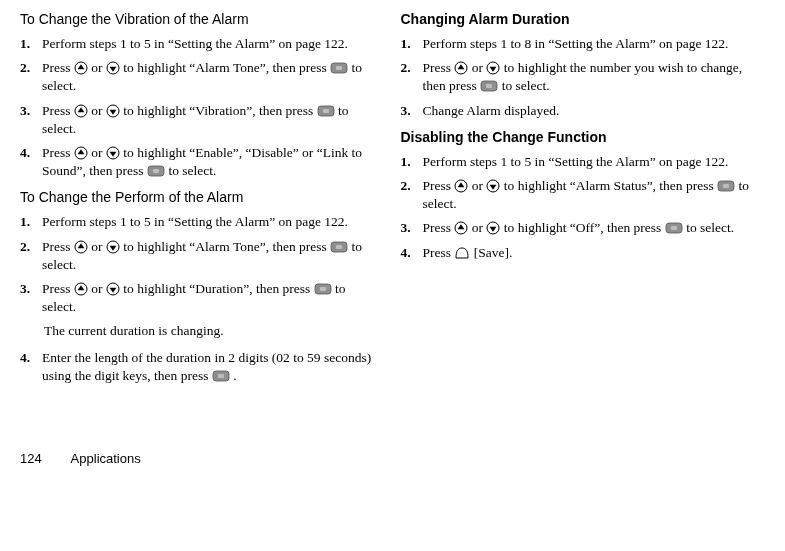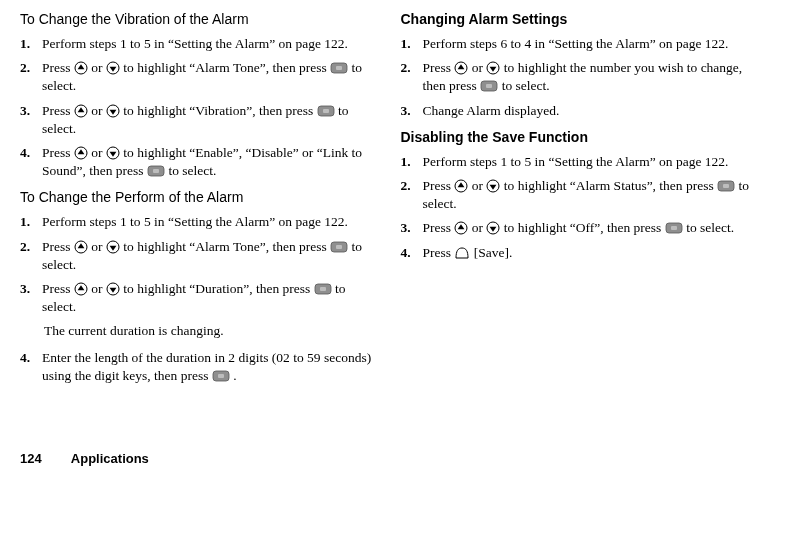--- a/index.html
+++ b/index.html
@@ -59,21 +59,21 @@
     flex: 1;
   }
   .note {
     margin: 2px 0 8px 24px;
   }
   .footer {
     position: absolute;
     bottom: 20px;
     left: 20px;
     font-family: Arial, Helvetica, sans-serif;
-    font-weight: 700;
+    font-weight: 400;
     font-size: 13px;
   }
   .footer .pagenum {
     margin-right: 26px;
   }
   svg.inline-icon {
     display: inline-block;
     vertical-align: -3px;
   }
 </style>
@@ -168,46 +168,46 @@
             <span class="num">4.</span>
             <span class="body">Enter the length of the duration in 2 digits (02 to 59 seconds) using the digit keys, then press <svg class="inline-icon" width="18" height="14" viewBox="0 0 18 14">
                 <rect x="1" y="2" width="16" height="10" rx="3" ry="3" fill="#8f8f8f" stroke="#555" stroke-width="0.8"></rect>
                 <rect x="6" y="5" width="6" height="4" rx="1" fill="#bdbdbd"></rect>
               </svg> .</span>
           </li>
         </ol>
     </div>
 
     <div class="col">
-      <div class="heading-bold">Changing Alarm Settings</div>
-      <ol class="steps">
-          <li>
-            <span class="num">1.</span>
-            <span class="body">Perform steps 6 to 4 in “Setting the Alarm” on page 122.</span>
+      <div class="heading-bold">Changing Alarm Duration</div>
+      <ol class="steps">
+          <li>
+            <span class="num">1.</span>
+            <span class="body">Perform steps 1 to 8 in “Setting the Alarm” on page 122.</span>
           </li>
           <li>
             <span class="num">2.</span>
             <span class="body">Press <svg class="inline-icon" width="14" height="14" viewBox="0 0 14 14">
                 <circle cx="7" cy="7" r="6" fill="none" stroke="#000" stroke-width="1"></circle>
                 <path d="M7 3.2 L10.4 8.2 L3.6 8.2 Z" fill="#000"></path>
               </svg> or <svg class="inline-icon" width="14" height="14" viewBox="0 0 14 14">
                 <circle cx="7" cy="7" r="6" fill="none" stroke="#000" stroke-width="1"></circle>
                 <path d="M7 10.8 L3.6 5.8 L10.4 5.8 Z" fill="#000"></path>
               </svg> to highlight the number you wish to change, then press <svg class="inline-icon" width="18" height="14" viewBox="0 0 18 14">
                 <rect x="1" y="2" width="16" height="10" rx="3" ry="3" fill="#8f8f8f" stroke="#555" stroke-width="0.8"></rect>
                 <rect x="6" y="5" width="6" height="4" rx="1" fill="#bdbdbd"></rect>
               </svg> to select.</span>
           </li>
           <li>
             <span class="num">3.</span>
             <span class="body">Change Alarm displayed.</span>
           </li>
         </ol>
 
-      <div class="heading-bold">Disabling the Save Function</div>
+      <div class="heading-bold">Disabling the Change Function</div>
       <ol class="steps">
           <li>
             <span class="num">1.</span>
             <span class="body">Perform steps 1 to 5 in “Setting the Alarm” on page 122.</span>
           </li>
           <li>
             <span class="num">2.</span>
             <span class="body">Press <svg class="inline-icon" width="14" height="14" viewBox="0 0 14 14">
                 <circle cx="7" cy="7" r="6" fill="none" stroke="#000" stroke-width="1"></circle>
                 <path d="M7 3.2 L10.4 8.2 L3.6 8.2 Z" fill="#000"></path>

